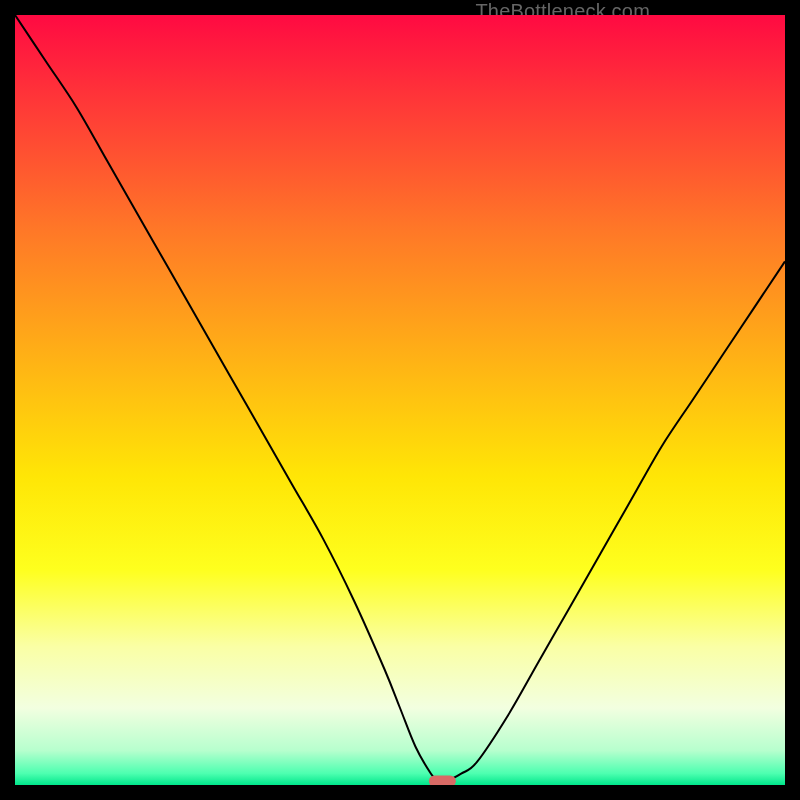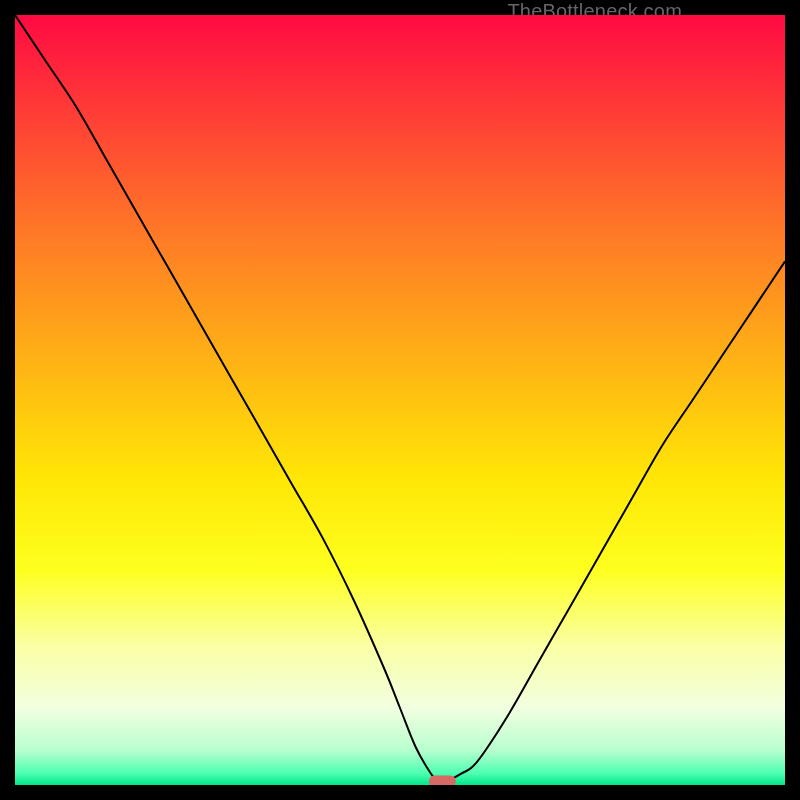--- a/index.html
+++ b/index.html
@@ -8,21 +8,20 @@
     width: 800px;
     height: 800px;
     background: #000;
     overflow: hidden;
   }
   .frame {
     position: relative;
     width: 660px;
     height: 800px;
     background: #000;
-    padding-left: 32px;
   }
   .plot {
     position: absolute;
     left: 15px;
     top: 15px;
     width: 770px;
     height: 770px;
   }
   .attribution {
     position: absolute;

